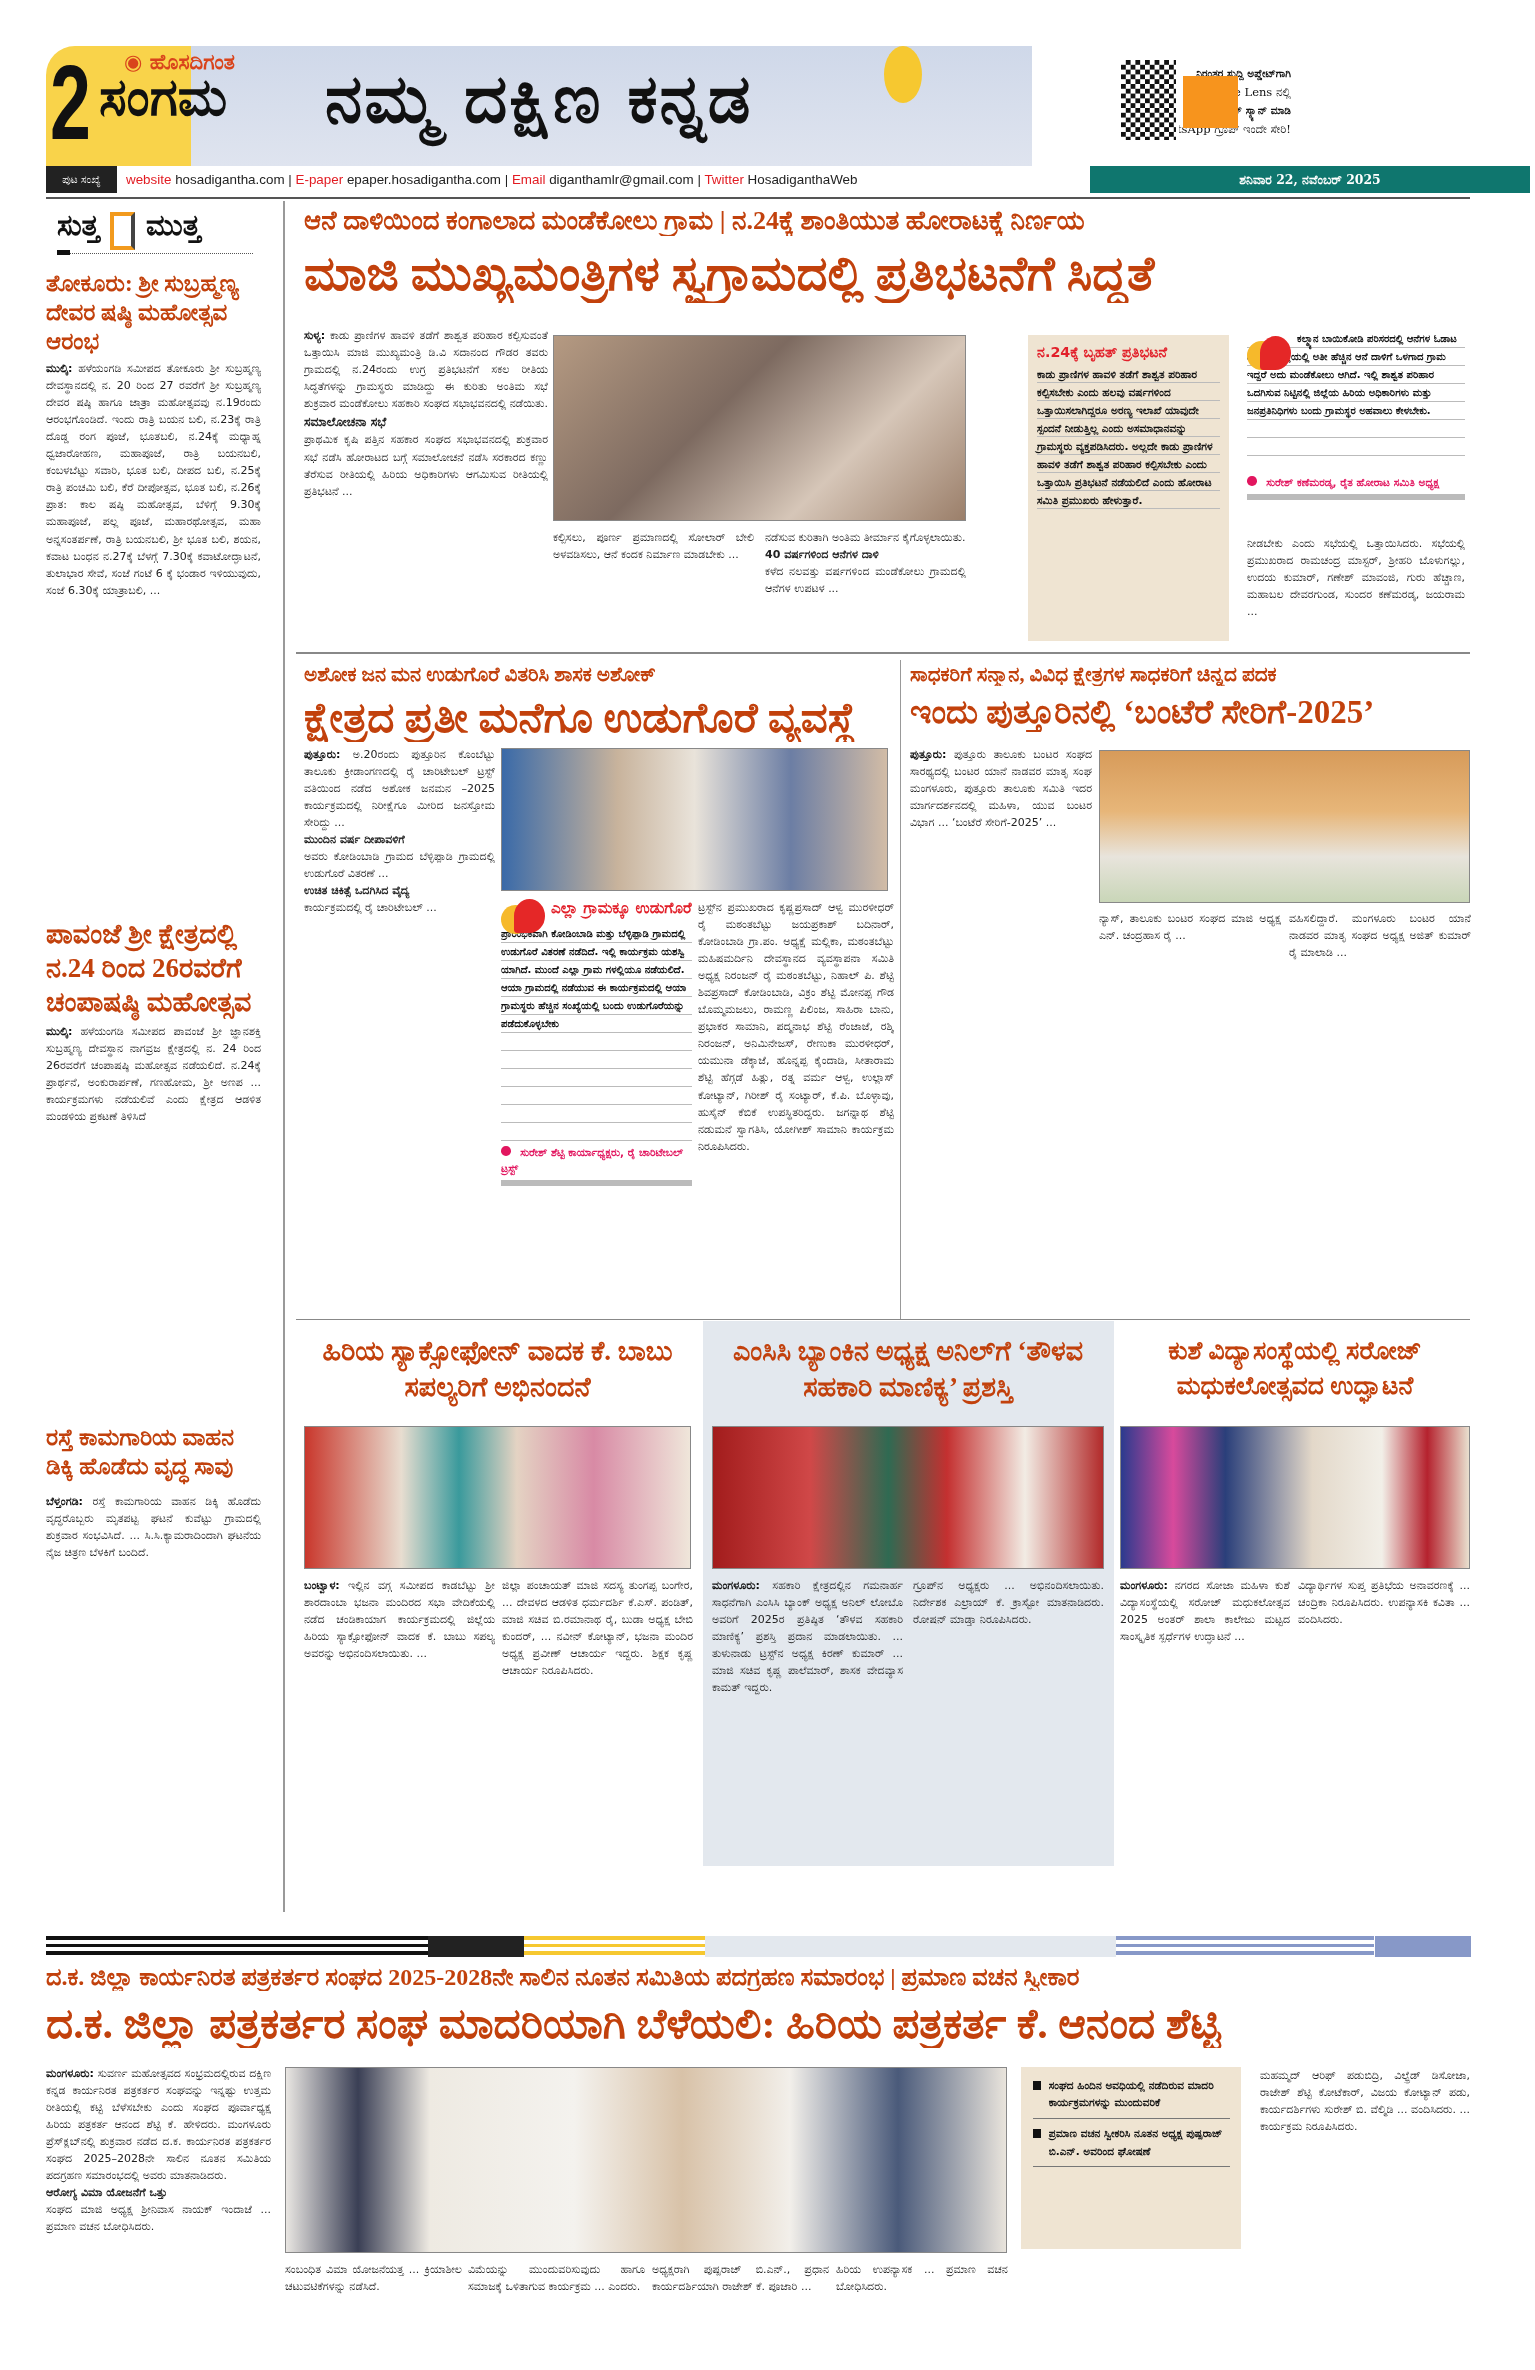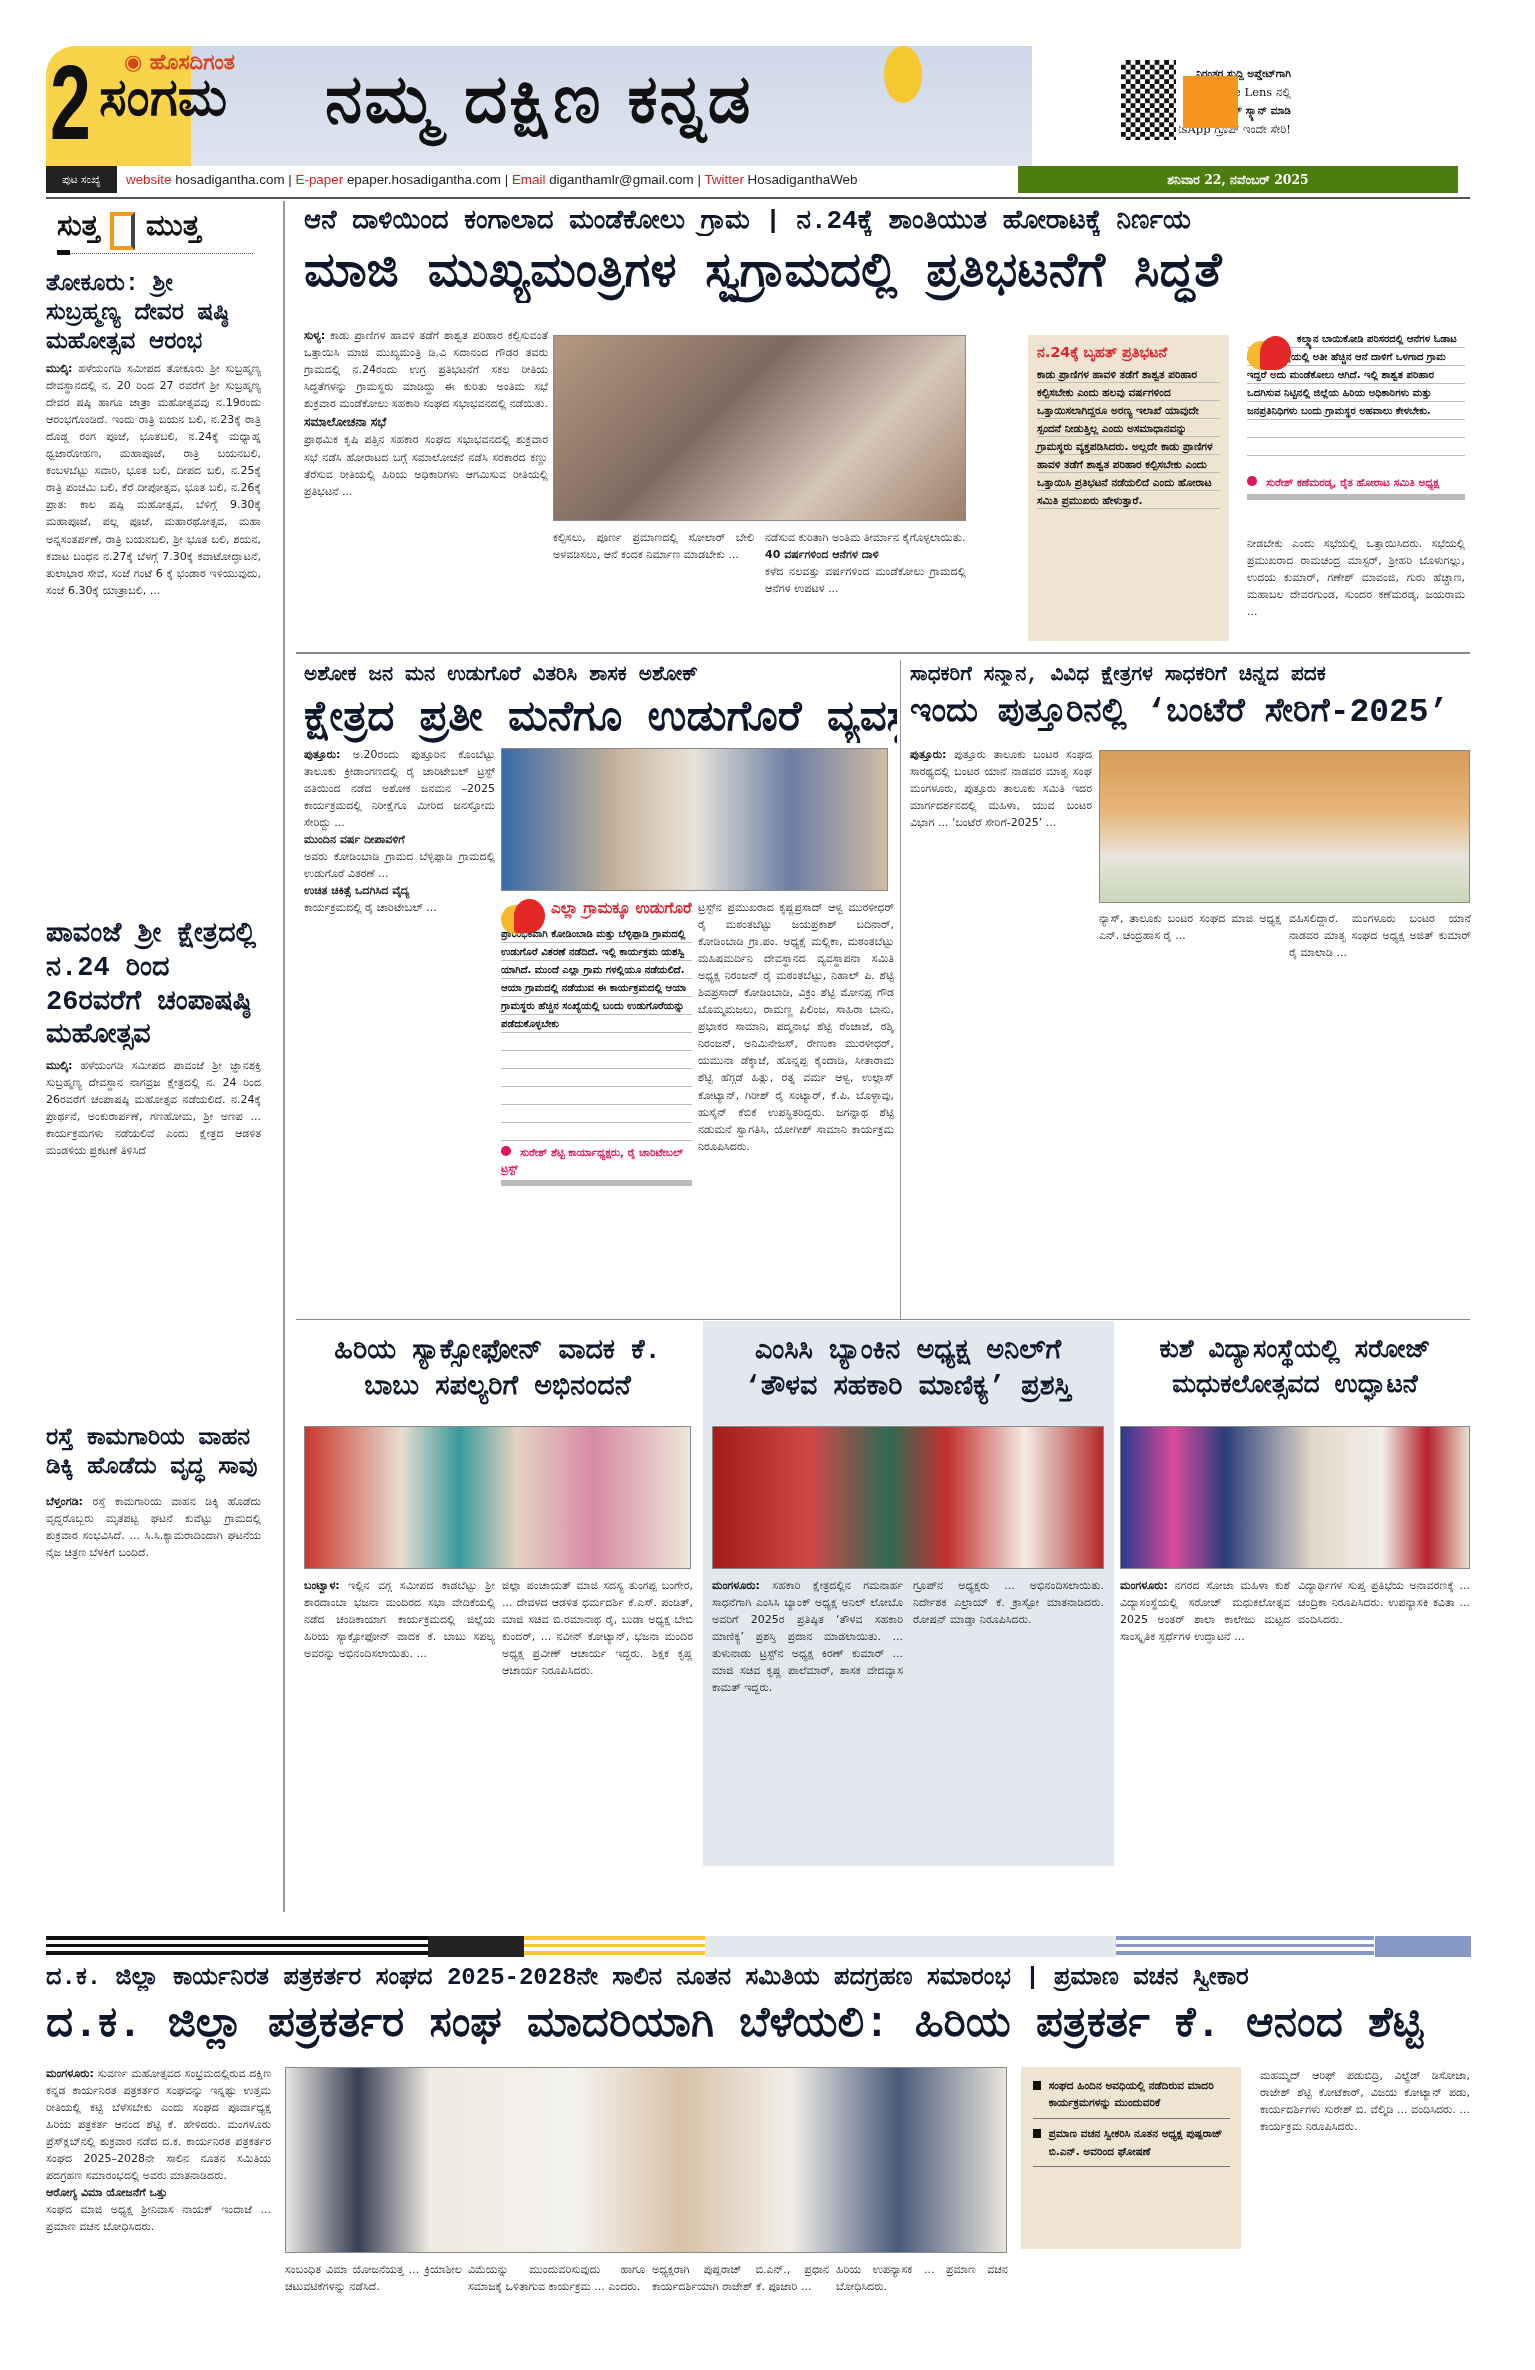--- a/index.html
+++ b/index.html
@@ -12,25 +12,25 @@
 .brand-small{left:124px;top:50px;font:bold 21px "DejaVu Sans",sans-serif;color:#d9441c}
 .brand-big{left:99px;top:69px;font:900 52px/1.1 "DejaVu Sans",sans-serif;color:#111}
 .title-main{left:325px;top:59px;font:bold 67px/1.2 "DejaVu Serif",serif;color:#111;letter-spacing:1.9px}
 .qr-text{left:956px;top:65px;width:335px;text-align:right;font:11.5px/1.7 "DejaVu Serif",serif}
 .qr-text .bold{font-weight:bold;font-size:10.5px}
 .qr{left:1118px;top:57px;width:61px;height:86px;background:repeating-conic-gradient(#111 0 25%,#fff 0 50%) 0 0/9.6px 9.6px;border:3.8px solid #fff}
 .qr-orange{left:1183px;top:76px;width:55px;height:52px;background:#f7941d}
 .strip-label{left:46px;top:166px;width:71px;height:27px;background:#222;color:#fff;font:10.5px/27px "DejaVu Sans",sans-serif;text-align:center}
 .strip-links{left:126px;top:166px;font:13.4px/27px "Liberation Sans",sans-serif;color:#222;white-space:nowrap}
 .strip-links .k{color:#e21b22}
-.strip-date{left:1018px;top:166px;width:440px;height:27px;background:#4d7c0f;color:#fff;font:bold 12.4px/27px "DejaVu Serif",serif;text-align:center}
+.strip-date{left:1090px;top:166px;width:440px;height:27px;background:#0f766e;color:#fff;font:bold 12.4px/27px "DejaVu Serif",serif;text-align:center}
 .rule{background:#555}
 .col-text{font:11px/1.55 "DejaVu Sans",sans-serif;color:#222;text-align:justify}
 .col-text b{font-weight:bold;color:#111}
-.h-big{font-weight:900;color:#0f172a;font-family:Liberation Mono, monospace}
+.h-big{font-weight:900;color:#c2410c;font-family:Liberation Serif, serif}
 .photo{background:linear-gradient(135deg,#b59a82,#7d6a60 40%,#d6c6b8 70%,#9b7f6a);border:1px solid #888}
 .box-tan{background:#efe4d2}
 .box-grey{background:#e3e8ee}
 .pink{color:#e2165f}
 .red{color:#e2202a}
 .quote-icon{width:46px;height:38px;position:absolute}
 .quote-icon:before{content:"";position:absolute;left:0;top:5.7px;width:29px;height:29px;border-radius:50%;background:#f6b92b}
 .quote-icon:after{content:"";position:absolute;left:13.4px;top:0;width:31px;height:34px;border-radius:50% 50% 50% 10%;background:#e52727}
 .underline-lines{background-image:repeating-linear-gradient(180deg,transparent 0 17px,#bbb 17px 18px)}
 .stripe-bar{height:21px}

